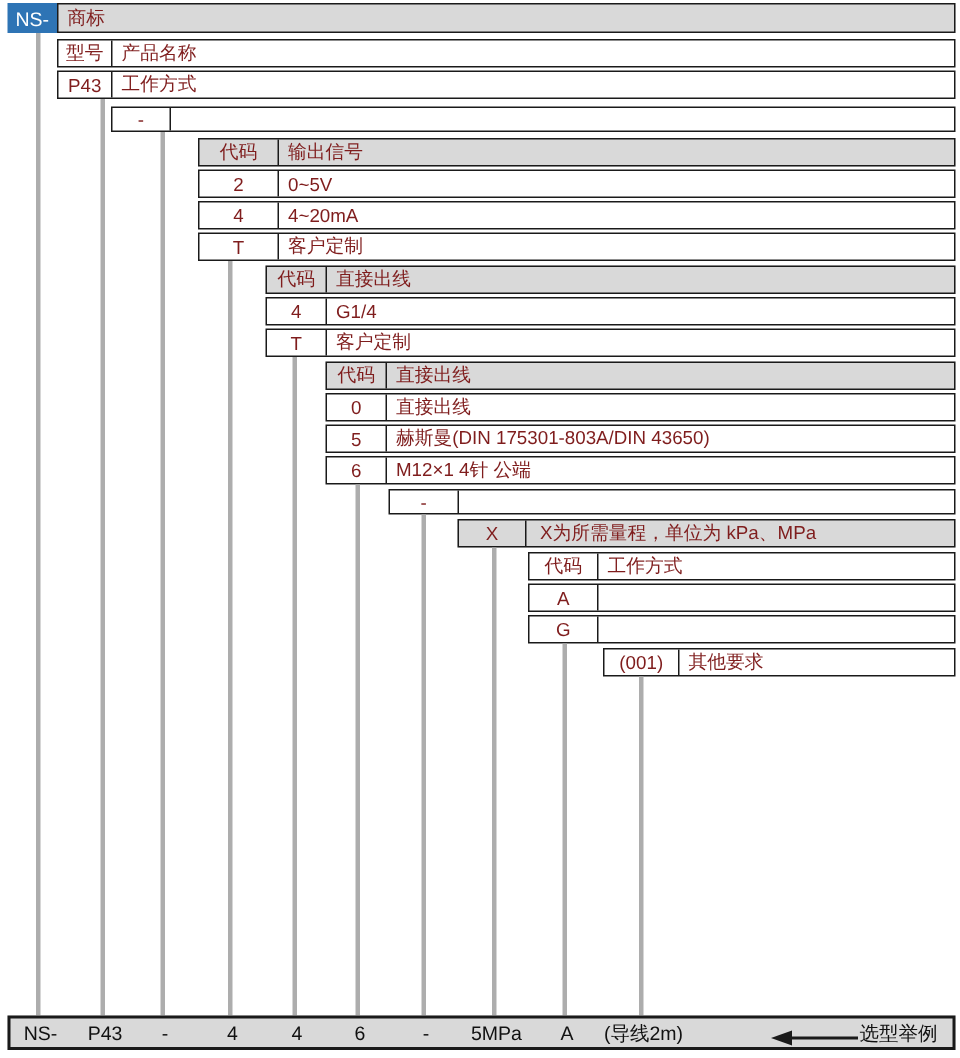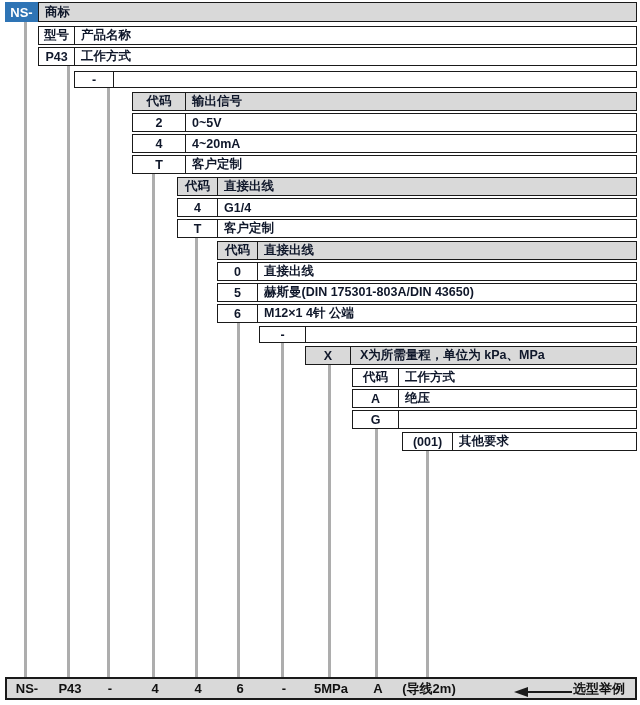--- a/index.html
+++ b/index.html
@@ -1,20 +1,20 @@
 <!DOCTYPE html>
 <html><head>
 <meta charset="utf-8">
 <style>
   html,body{margin:0;padding:0;}
   body{font-family:"Liberation Sans","DejaVu Sans",sans-serif;background:#fff;}
-  #stage{position:relative;width:640px;height:705px;background:#ffffff;overflow:hidden;font-weight:bold;}
+  #stage{position:relative;width:640px;height:705px;background:#ffffff;overflow:hidden;}
 
   .cellrow{position:absolute;display:flex;box-sizing:border-box;border:1.5px solid #1a1a1a;
-           height:19px;background:#fff;font-size:12.5px;color:#0f172a;}
+           height:19px;background:#fff;font-size:12.5px;color:#7f1d1d;}
   .cellrow.h20{height:20px;}
   .cellrow.h17{height:17px;}
   .cellrow.gray{background:#d9d9d9;}
   .code{box-sizing:border-box;border-right:1.5px solid #1a1a1a;display:flex;align-items:center;
         justify-content:center;flex:0 0 auto;white-space:nowrap;}
   .desc{flex:1 1 auto;display:flex;align-items:center;padding-left:6px;white-space:nowrap;overflow:hidden;}
   .single{flex:1 1 auto;display:flex;align-items:center;padding-left:6px;}
 
   .nsbox{position:absolute;left:5px;top:2px;width:33px;height:20px;background:#2e74b5;color:#fff;
          display:flex;align-items:center;justify-content:center;font-size:13px;}
@@ -111,21 +111,20 @@
     <div class="code" style="width:45px;">X</div>
     <div class="desc" style="padding-left:9px;">X为所需量程，单位为 kPa、MPa</div>
   </div>
 
   <div class="cellrow" style="left:352px;top:368px;width:285px;">
     <div class="code" style="width:46px;">代码</div>
     <div class="desc">工作方式</div>
   </div>
   <div class="cellrow" style="left:352px;top:389px;width:285px;">
     <div class="code" style="width:46px;">A</div>
-    <div class="desc">绝压</div>
   </div>
   <div class="cellrow" style="left:352px;top:410px;width:285px;">
     <div class="code" style="width:46px;">G</div>
   </div>
 
   <div class="cellrow" style="left:402px;top:432px;width:235px;">
     <div class="code" style="width:50px;">(001)</div>
     <div class="desc">其他要求</div>
   </div>
 

